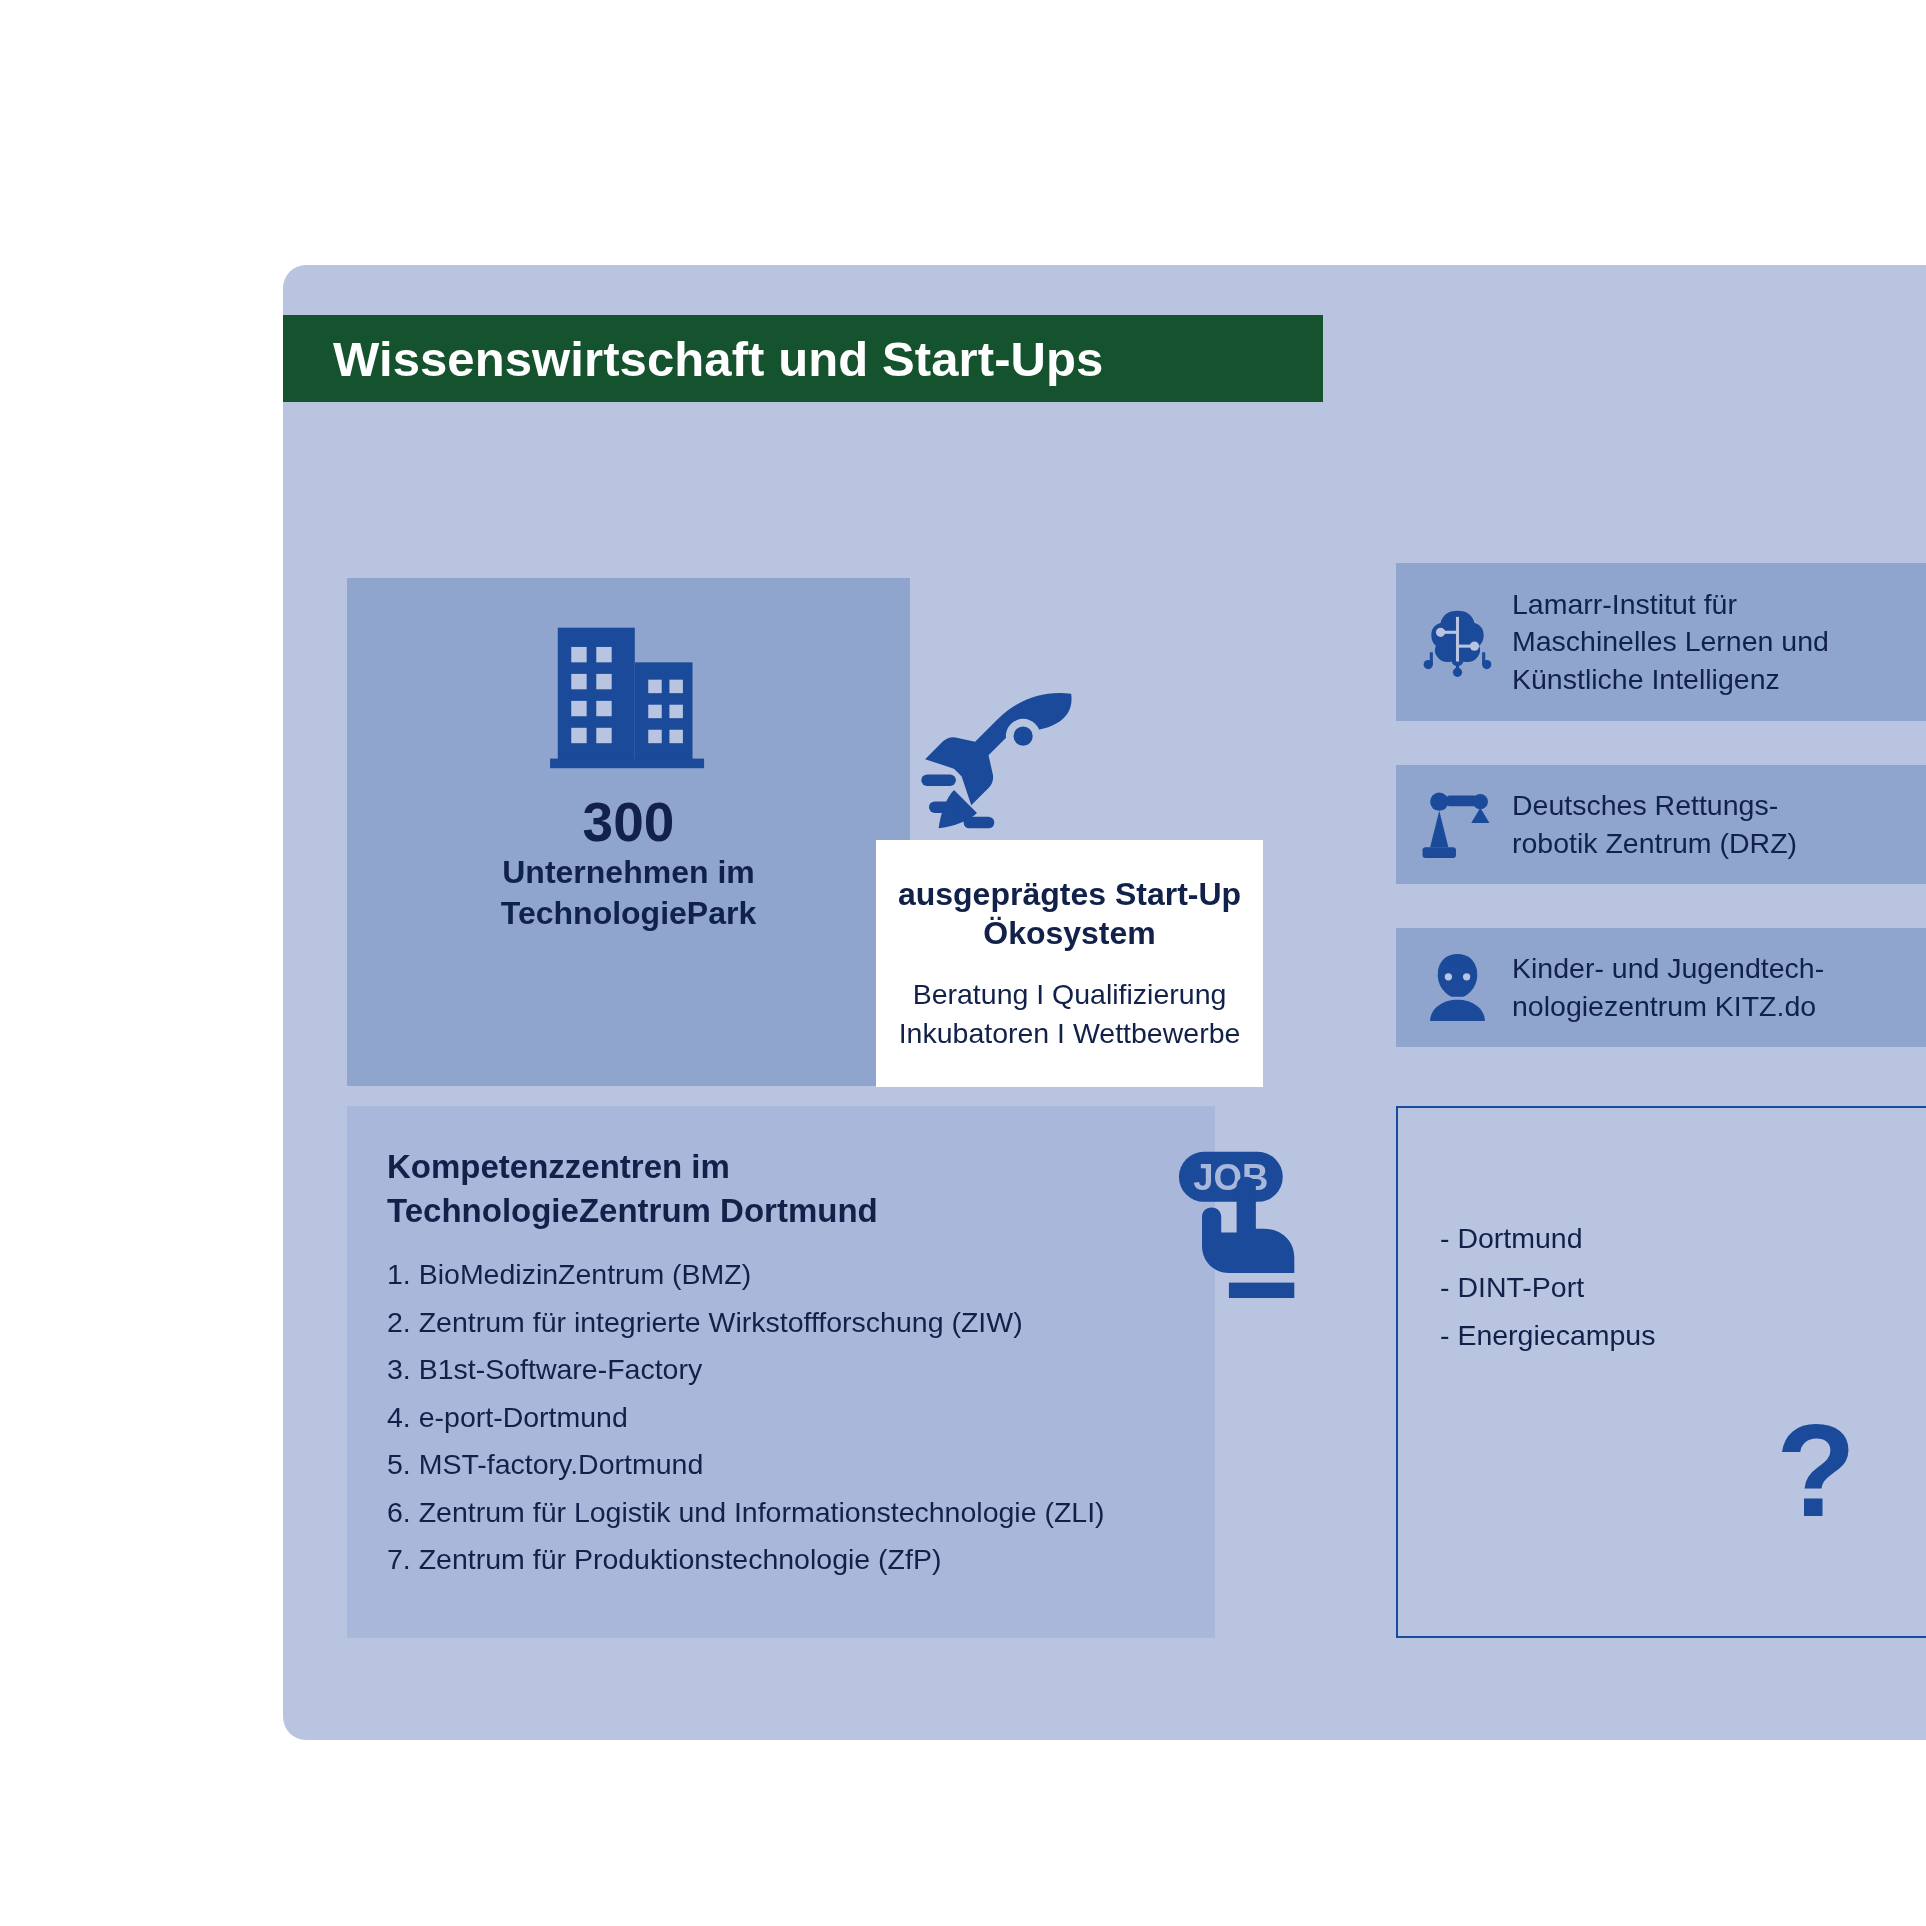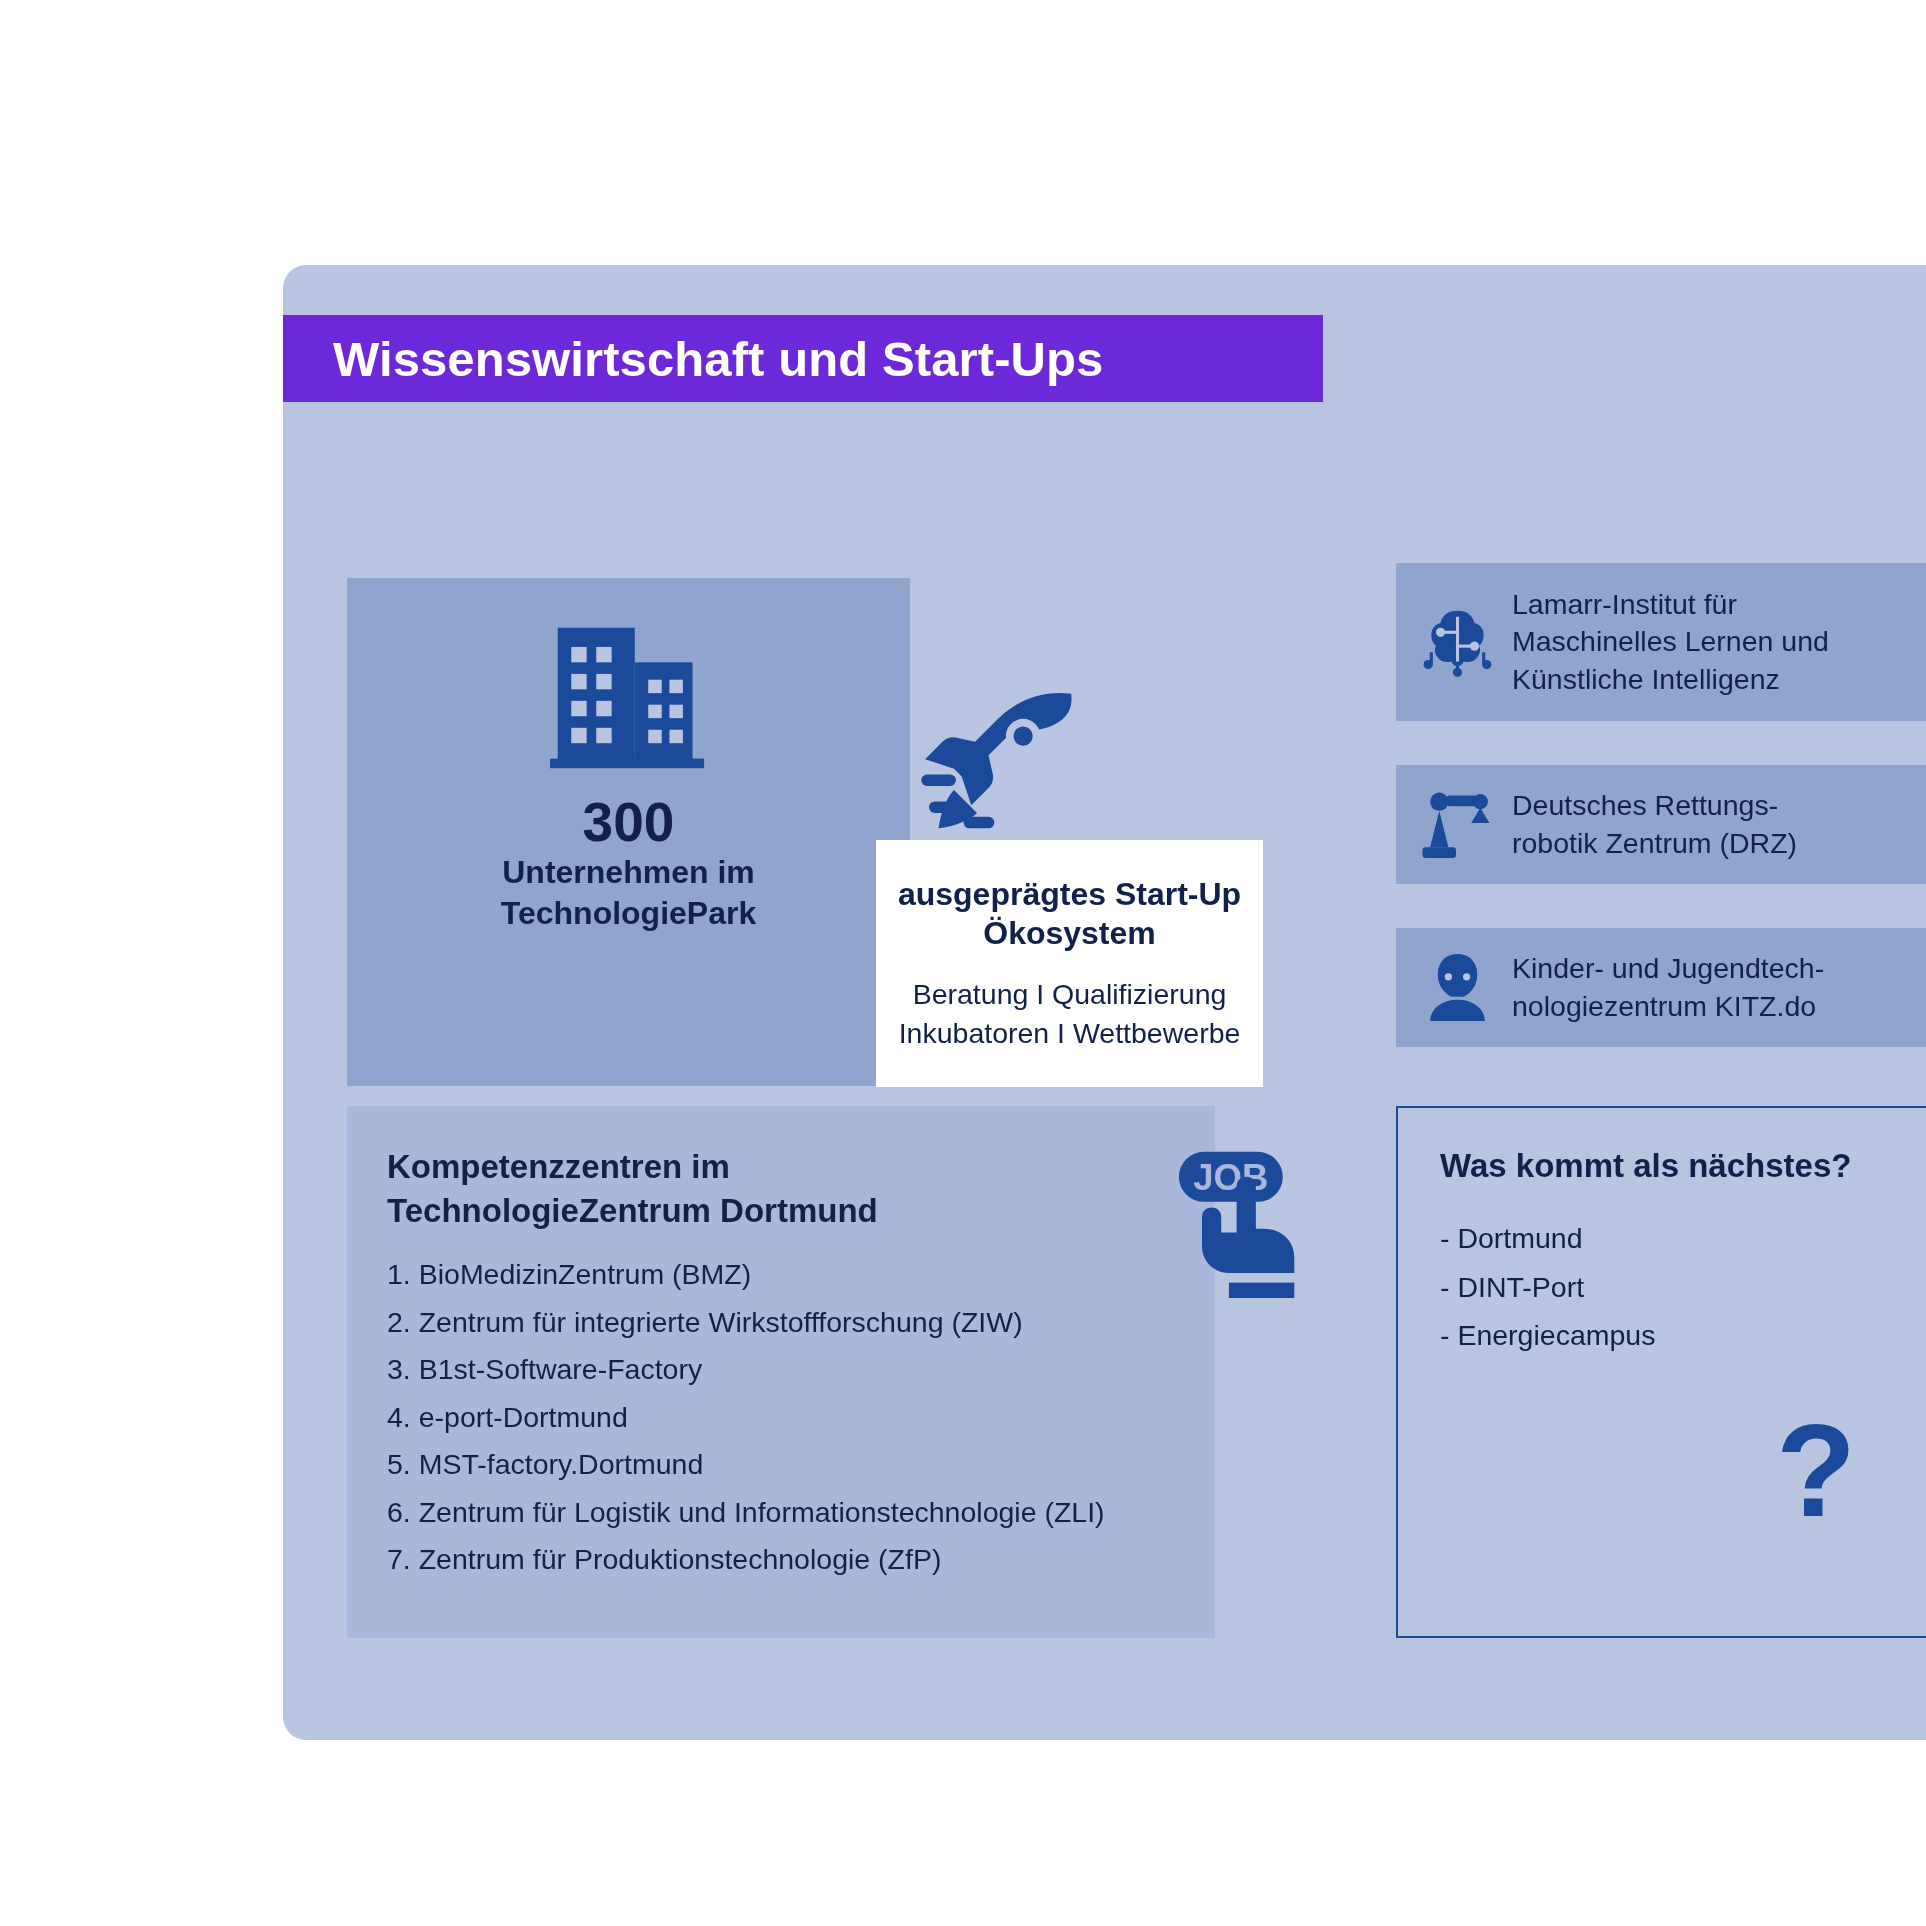--- a/index.html
+++ b/index.html
@@ -25,21 +25,21 @@
     border-radius: 23px;
   }
 
   
   .title-bar {
     position: absolute;
     left: 283px;
     top: 315px;
     width: 1040px;
     height: 87px;
-    background: #6d28d9;
+    background: #14532d;
     display: flex;
     align-items: center;
   }
   .title-bar .title-text {
     color: #ffffff;
     font-size: 49px;
     font-weight: 600;
     letter-spacing: 0.1px;
     padding-left: 50px;
     white-space: nowrap;
@@ -359,21 +359,20 @@
     <div class="comp-item">2. Zentrum für integrierte Wirkstoffforschung (ZIW)</div>
     <div class="comp-item">3. B1st-Software-Factory</div>
     <div class="comp-item">4. e-port-Dortmund</div>
     <div class="comp-item">5. MST-factory.Dortmund</div>
     <div class="comp-item">6. Zentrum für Logistik und Informationstechnologie (ZLI)</div>
     <div class="comp-item">7. Zentrum für Produktionstechnologie (ZfP)</div>
   </div>
 </div>
 
 <div class="next-box">
-  <div class="next-title">Was kommt als nächstes?</div>
   <div class="next-list">
     <div class="next-item">- Dortmund</div>
     <div class="next-item">- DINT-Port</div>
     <div class="next-item">- Energiecampus</div>
   </div>
   <div class="qmark">?</div>
 </div>
 
 
 </body></html>

